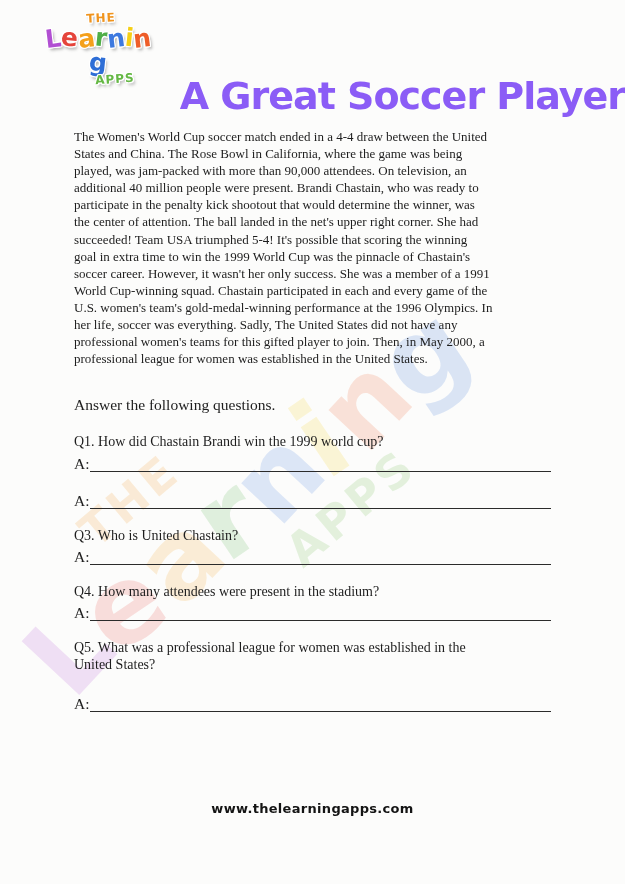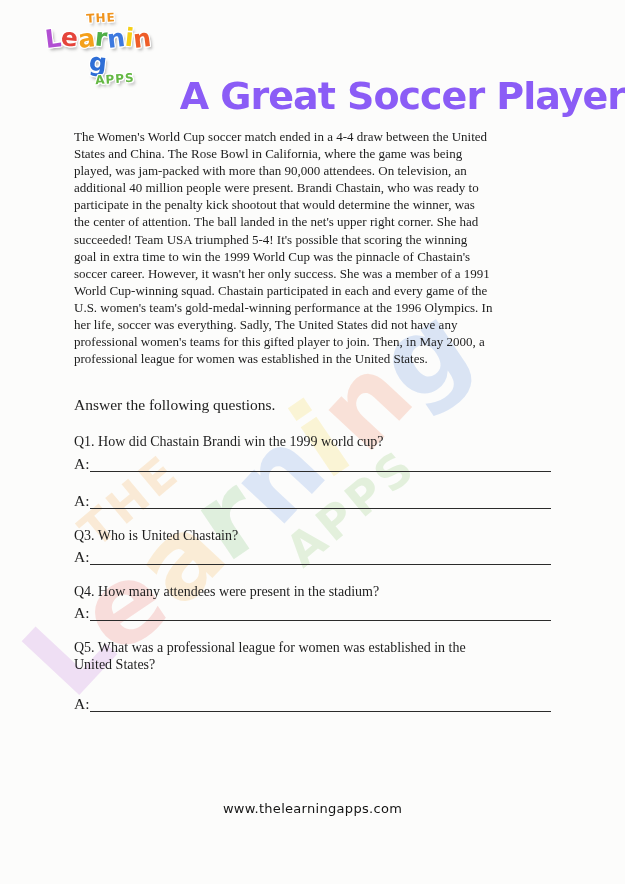--- a/index.html
+++ b/index.html
@@ -93,21 +93,21 @@
     flex:1;height:16px;
     border-bottom:1.4px solid #2b2b2b;
   }
   .answer-gap-lg{margin-top:18px;}
 
   
   .footer{
     position:absolute;left:0;right:0;top:801px;
     text-align:center;
     font-family:"DejaVu Sans", sans-serif;
-    font-weight:normal;font-size:13px;color:#141414;
+    font-weight:bold;font-size:13px;color:#141414;
     letter-spacing:0.3px;
   }
 </style>
 </head>
 <body>
 
 <div class="page">
 
   <div class="watermark" aria-hidden="true">
     <div class="wm-the" style="color: rgb(240, 148, 29);">THE</div>

